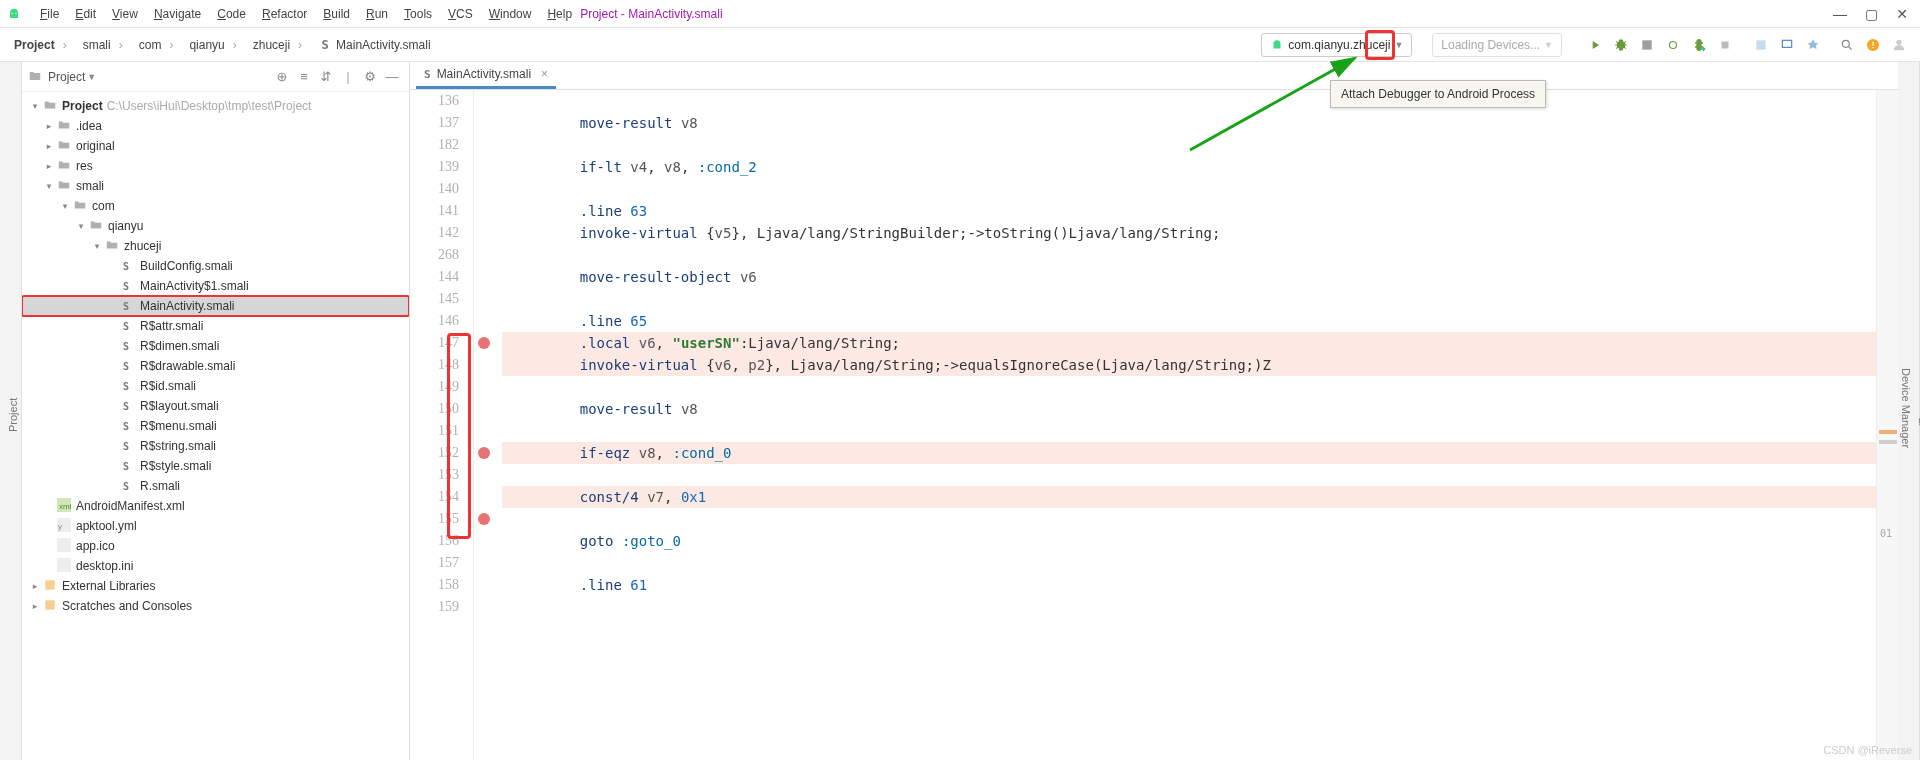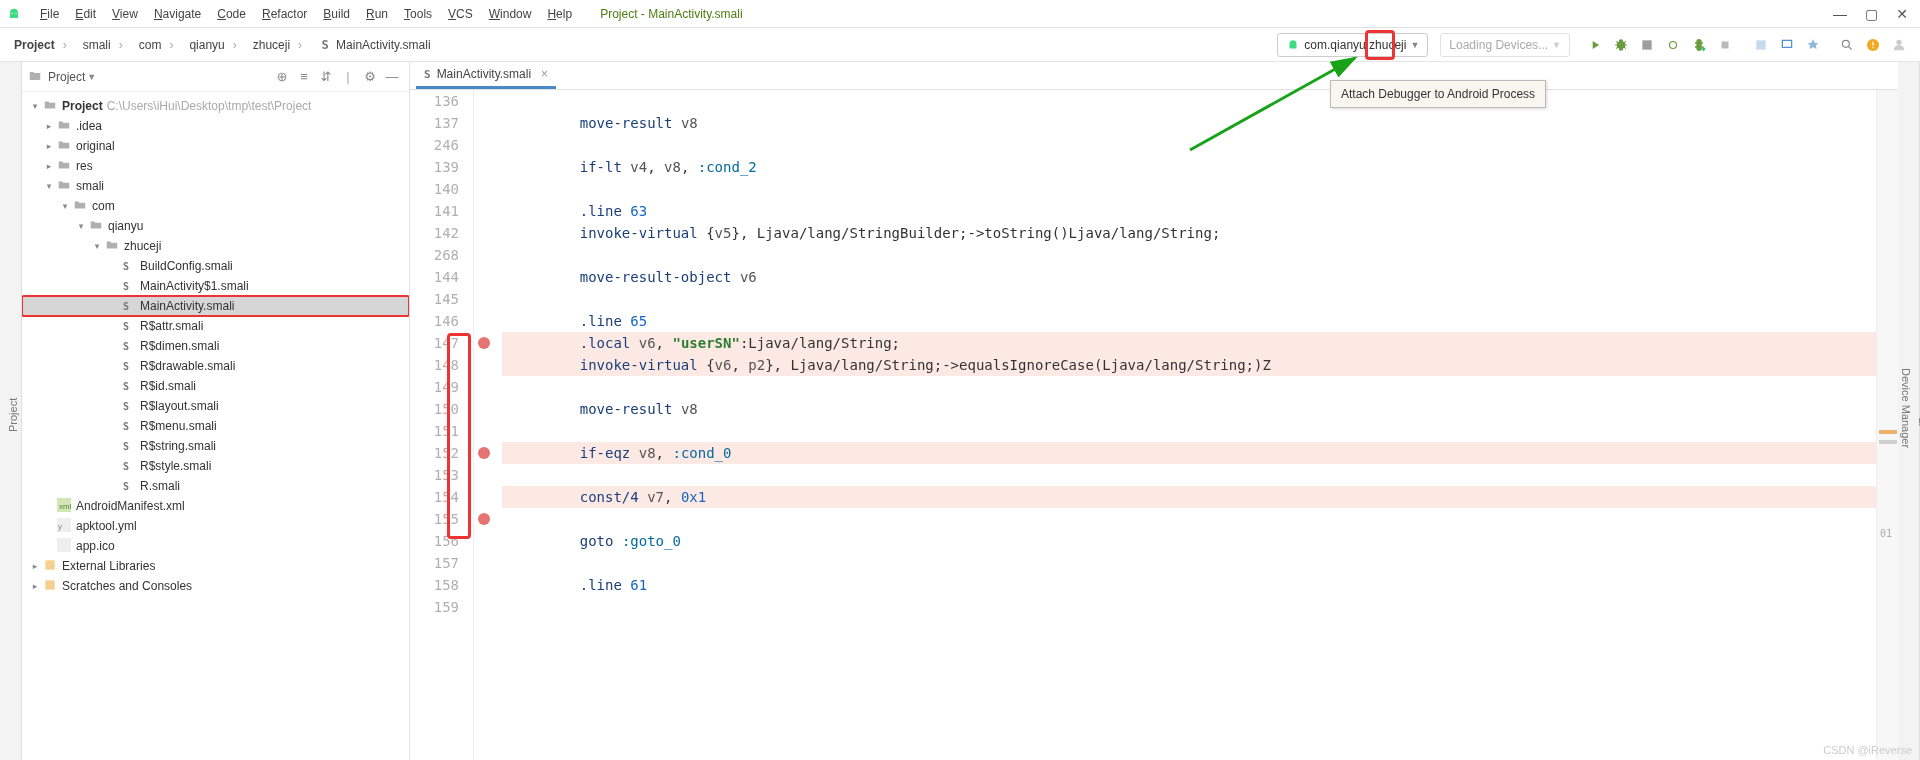--- a/index.html
+++ b/index.html
@@ -2,32 +2,32 @@
 <html><head>
 <meta charset="utf-8">
 <style>
   * { box-sizing: border-box; margin: 0; padding: 0; }
   body { font-family: "Segoe UI", Arial, sans-serif; font-size: 12px; color: #333; background: #fff; width:1920px; height:760px; overflow:hidden; position:relative; }
   
   .menubar { height:28px; display:flex; align-items:center; padding:9px 6px; border-bottom:1px solid #e0e0e0; }
   .menubar .logo { width:16px; height:16px; margin-right:10px; }
   .menubar .menuitem { padding:2px 8px; color:#444; cursor:default; }
   .menubar .menuitem u { text-decoration: underline; }
-  .menubar .title-center { margin-left:20px; color:#4d7c0f; }
+  .menubar .title-center { color:#a21caf; }
   .menubar .spacer { flex:1; }
   .winbtns { display:flex; gap:18px; margin-right:6px; color:#555; font-size:14px;}
   
   .navbar { height:34px; display:flex; align-items:center; padding:0 8px; border-bottom:1px solid #e4e4e4; }
   .crumb { padding:0 6px; color:#444; }
   .crumb.sep::after { content:"›"; color:#aaa; margin:0 4px 0 8px; }
   .crumb .s-icon { display:inline-block; width:14px; text-align:center; color:#777; font-family:monospace; font-weight:bold; margin-right:4px; }
   .navbar .spacer { flex:1; }
   .run-config { display:flex; align-items:center; gap:4px; border:1px solid #ccc; border-radius:3px; padding:2px 8px; height:24px; }
   .run-config .android-icon svg { display:block; }
-  .dev-loading { color:#aaa; border:1px solid #e0e0e0; border-radius:3px; padding:2px 8px; height:24px; display:flex; align-items:center; margin:0 12px; }
+  .dev-loading { color:#aaa; border:1px solid #e0e0e0; border-radius:3px; padding:2px 8px; height:24px; display:flex; align-items:center; margin:0 20px; }
   .toolbar-icn { width:26px; height:26px; display:flex; align-items:center; justify-content:center; color:#6a9b3e; border-radius:3px; }
   .toolbar-icn.grey { color:#9e9e9e; }
   .toolbar-icn.orange { color:#f0a020; }
   .toolbar-icn svg { display:block; }
   
   .main { display:flex; height:calc(100% - 62px); }
   .left-gutter { width:22px; background:#f3f3f3; border-right:1px solid #e0e0e0; writing-mode:vertical-rl; text-align:center; padding-top:8px; color:#777; font-size:11px; position:relative;}
   .left-gutter .tab { transform:rotate(180deg); padding:6px 2px; }
   
   .project-panel { width:388px; border-right:1px solid #e0e0e0; display:flex; flex-direction:column; background:#fff; }
@@ -48,21 +48,21 @@
   .indent-1{padding-left:20px;} .indent-2{padding-left:36px;} .indent-3{padding-left:52px;} .indent-4{padding-left:68px;} .indent-5{padding-left:84px;}
   .red-box { outline:2px solid #e33; outline-offset:-1px; border-radius:2px; }
   
   .editor-area { flex:1; display:flex; flex-direction:column; position:relative; }
   .tabs { height:28px; border-bottom:1px solid #e0e0e0; display:flex; align-items:flex-end; padding-left:6px; }
   .tab-item { height:27px; display:flex; align-items:center; padding:0 8px; border-bottom:3px solid #4a88c7; color:#444; gap:6px;}
   .tab-item .s-icon { font-family:monospace; font-weight:bold; color:#777; font-size:11px;}
   .tab-item .close { color:#999; font-size:12px; margin-left:4px;}
   .editor { flex:1; display:flex; font-family:Consolas, monospace; font-size:14px; }
   .gutter { width:64px; background:#fff; border-right:1px solid #eee; text-align:right; color:#b0b0b0; padding-right:6px; position:relative;}
-  .gutter .ln { height:22px; line-height:22px; padding-right:8px;}
+  .gutter .ln { height:22px; line-height:22px; padding-right:8px;font-family:Liberation Serif, serif;}
   .bp-col { width:28px; position:relative; }
   .bp-col .bp { width:12px; height:12px; border-radius:50%; background:#e57373; position:absolute; left:4px; }
   .code { flex:1; position:relative; }
   .code-line { height:22px; line-height:22px; padding-left:44px; white-space:pre; }
   .code-line.hl { background:#fde9e3; }
   .kw { color:#1a3e7b; font-weight:normal; }
   .num { color:#1565c0; }
   .str { color:#2e7d32; font-weight:bold; }
   .reg { color:#555; }
   .lbl { color:#0369a1; }
@@ -337,20 +337,27 @@
             </svg></span>
           <span>apktool.yml</span>
         </div>
         <div class="tree-row indent-1">
           <span class="arrow blank">▸</span>
           <span class="ic"><svg width="14" height="14">
               <rect width="14" height="14" fill="#eee"></rect>
             </svg></span>
           <span>app.ico</span>
         </div>
+        <div class="tree-row indent-1">
+          <span class="arrow blank">▸</span>
+          <span class="ic"><svg width="14" height="14">
+              <rect width="14" height="14" fill="#eee"></rect>
+            </svg></span>
+          <span>desktop.ini</span>
+        </div>
         <div class="tree-row indent-0">
           <span class="arrow ">▸</span>
           <span class="ic"><svg width="14" height="14" viewBox="0 0 24 24">
               <path fill="#f0a020" d="M4 4h16v16H4z" opacity=".5"></path>
             </svg></span>
           <span>External Libraries</span>
         </div>
         <div class="tree-row indent-0">
           <span class="arrow ">▸</span>
           <span class="ic"><svg width="14" height="14" viewBox="0 0 24 24">
@@ -366,21 +373,21 @@
       <div class="tab-item">
         <span class="s-icon">S</span>
         <span>MainActivity.smali</span>
         <span class="close">×</span>
       </div>
     </div>
     <div class="editor">
       <div class="gutter" id="gutter">
           <div class="ln">136</div>
           <div class="ln">137</div>
-          <div class="ln">246</div>
+          <div class="ln">182</div>
           <div class="ln">139</div>
           <div class="ln">140</div>
           <div class="ln">141</div>
           <div class="ln">142</div>
           <div class="ln">268</div>
           <div class="ln">144</div>
           <div class="ln">145</div>
           <div class="ln">146</div>
           <div class="ln">147</div>
           <div class="ln">148</div>

